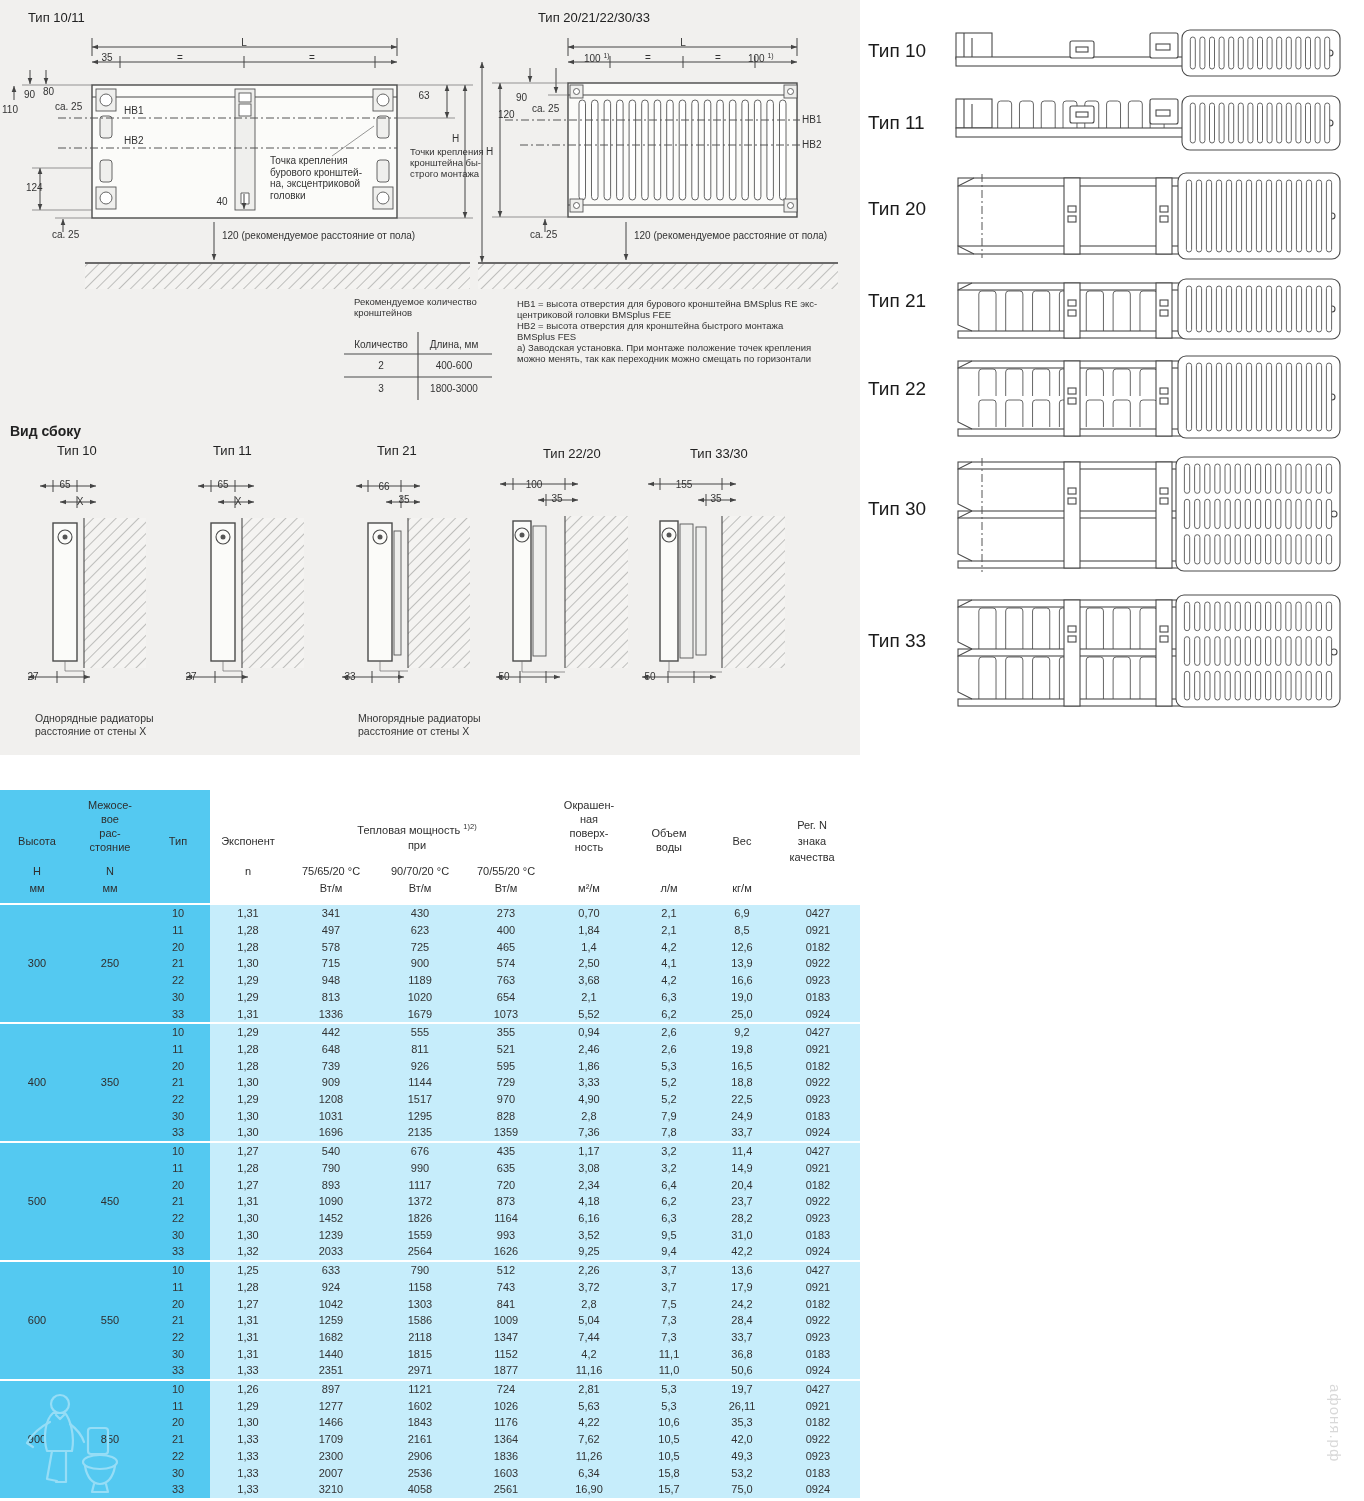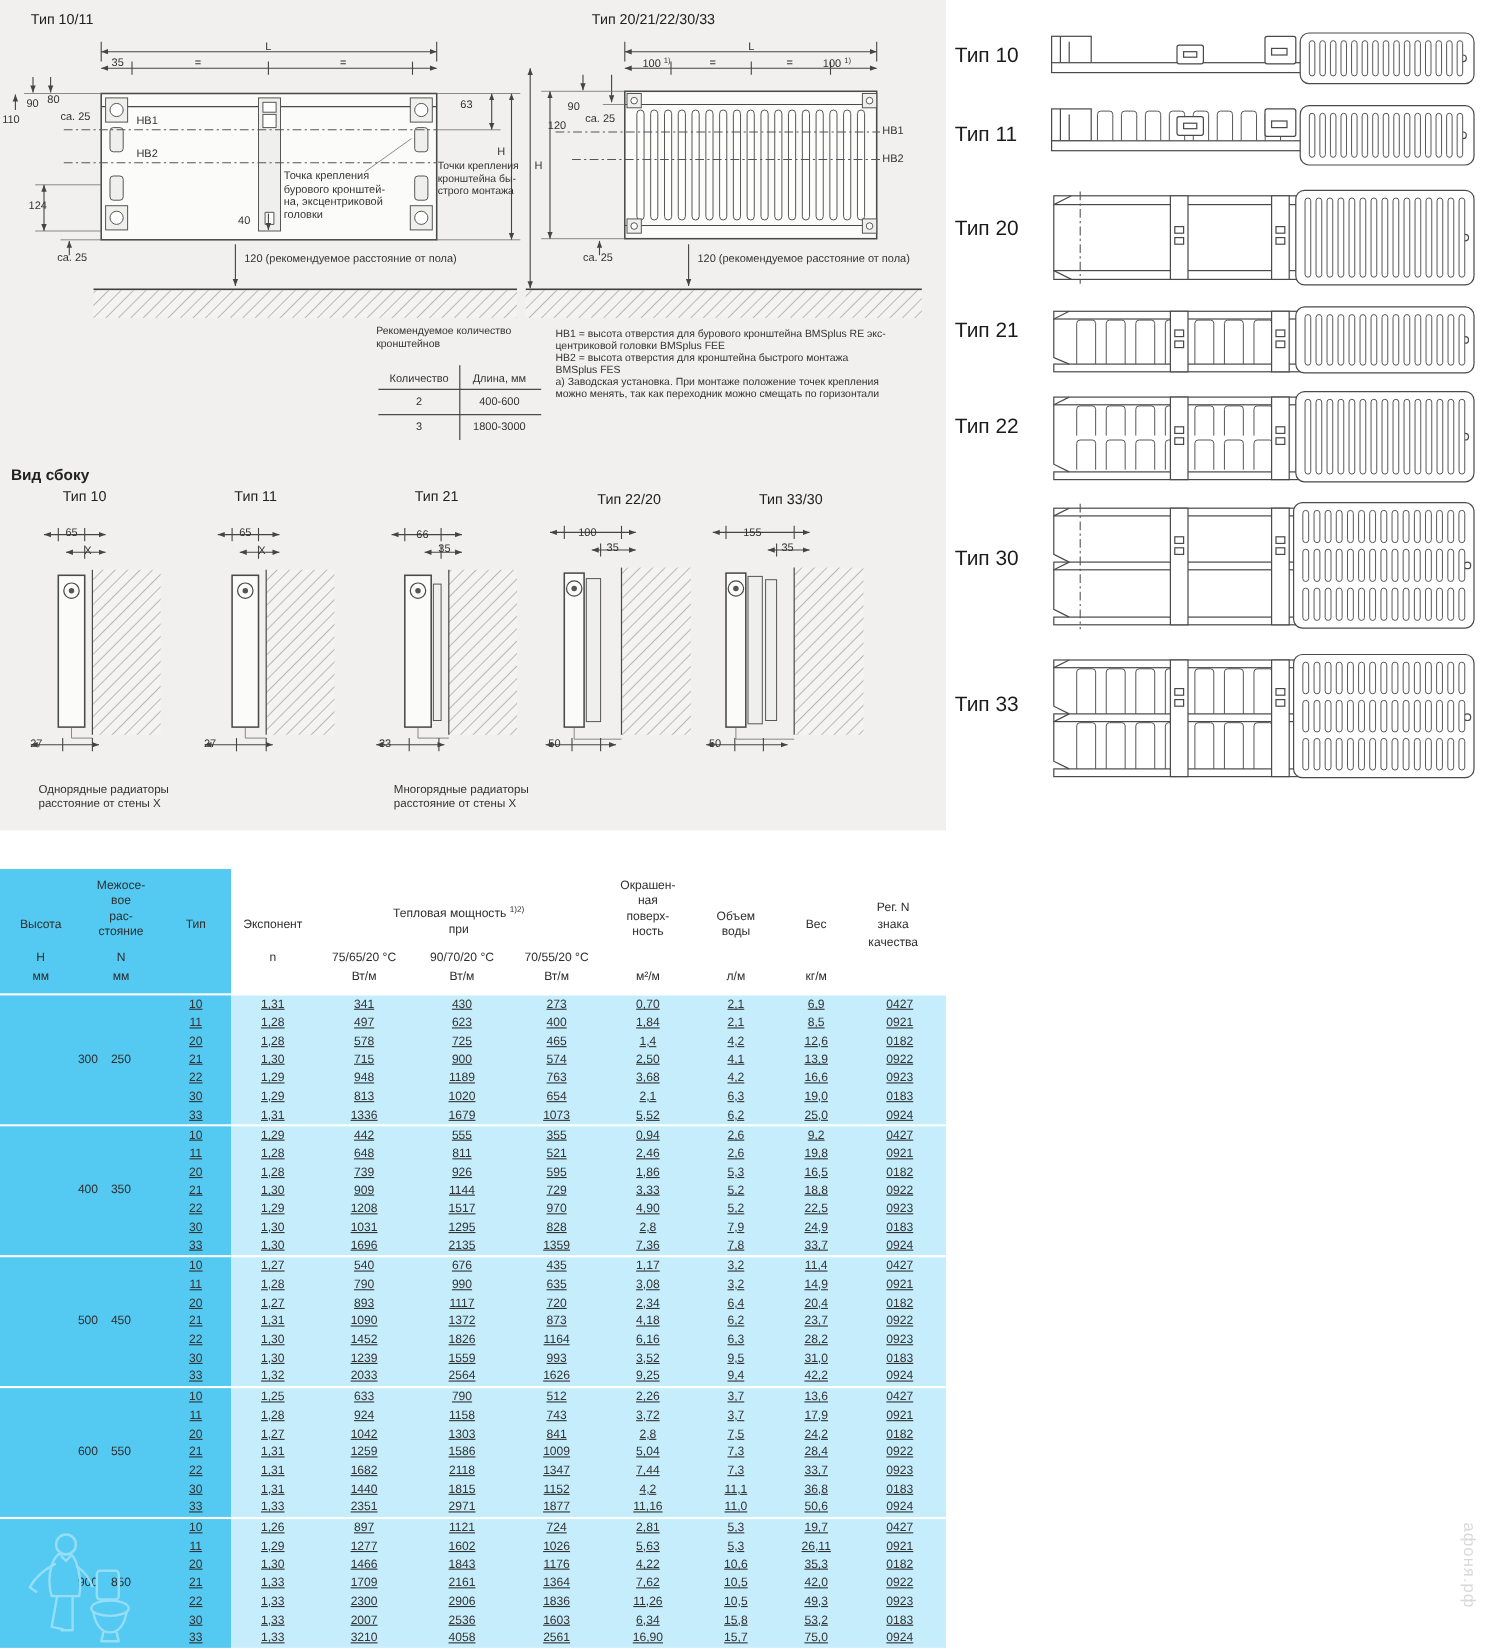--- a/index.html
+++ b/index.html
@@ -16,40 +16,40 @@
   svg .dimE{stroke:#444;stroke-width:1;fill:none;marker-end:url(#ar);}
   svg .tick{stroke:#444;stroke-width:1;}
   svg .dash{stroke:#555;stroke-width:1;stroke-dasharray:8 3 2 3;fill:none;}
   svg .det{stroke:#555;stroke-width:.9;fill:#efefed;}
   svg .slat{stroke:#555;stroke-width:.9;fill:#fff;}
   svg .fin{stroke:#555;stroke-width:.9;fill:none;}
   .ttl{position:absolute;font-size:13px;color:#222;white-space:nowrap;}
   .dlbl{position:absolute;font-size:10px;color:#333;white-space:nowrap;}
   .dlbl.c{transform:translateX(-50%);}
   .dlbl sup{font-size:7px;}
-  .note{position:absolute;font-size:9.5px;line-height:11px;color:#333;white-space:pre-line;}
+  .note{position:absolute;font-size:9.5px;line-height:11px;color:#333;white-space:pre-line;margin-left:12px;}
   .bthead{position:absolute;font-size:10px;color:#333;transform:translateX(-50%);white-space:nowrap;}
   .svhead{position:absolute;font-size:14px;font-weight:bold;color:#222;}
   .figlbl{position:absolute;font-size:13px;color:#222;white-space:nowrap;}
   .cap{position:absolute;font-size:10.5px;line-height:13px;color:#333;white-space:pre-line;}
   .proflbl{position:absolute;font-size:19px;color:#1b1b1b;white-space:nowrap;}
   #banner{position:absolute;left:0;top:757px;width:860px;height:22px;}
   #banner span{position:absolute;left:8px;top:3px;font-size:14px;font-weight:bold;color:#fff;letter-spacing:.3px;}
   #thead{position:absolute;left:0;top:790px;width:860px;height:113px;}
   #thead::before{content:'';position:absolute;left:0;top:0;width:210px;height:113px;background:var(--stripe);}
   .hc{position:absolute;transform:translateX(-50%);font-size:11px;color:#2e2e2e;white-space:nowrap;line-height:14px;}
   .hc sup{font-size:7.5px;}
   #tblocks{position:absolute;left:0;top:905px;width:860px;}
   .tblock{position:relative;width:860px;}
   .tblock + .tblock{margin-top:2px;}
   .tblock::before{content:'';position:absolute;left:0;top:0;bottom:0;width:210px;background:var(--stripe);}
-  .trow{position:relative;display:grid;grid-template-columns:74px 72px 64px 76px 90px 88px 84px 82px 78px 68px 84px;height:16.71px;align-items:center;text-decoration:underline;}
+  .trow{position:relative;display:grid;grid-template-columns:74px 72px 64px 76px 90px 88px 84px 82px 78px 68px 84px;height:16.71px;align-items:center;}
   .tcell{text-align:center;font-size:11px;color:#333;}
   .blkH,.blkN{position:absolute;top:50%;transform:translateY(-50%);text-align:center;font-size:11px;color:#2e2e2e;}
-  .blkH{left:0;width:74px;padding-left:43px;}
+  .blkH{left:0;width:74px;}
   .blkN{left:74px;width:72px;}
   #plumber{position:absolute;left:8px;top:1390px;}
   #sitemark{position:absolute;left:1344px;top:1384px;font-size:15px;color:#d9d9d9;
             transform:rotate(90deg);transform-origin:0 0;letter-spacing:1px;white-space:nowrap;}
 </style>
 </head>
 <body>
 
 <div id="page" style="--stripe: #54c9f1;">
 

